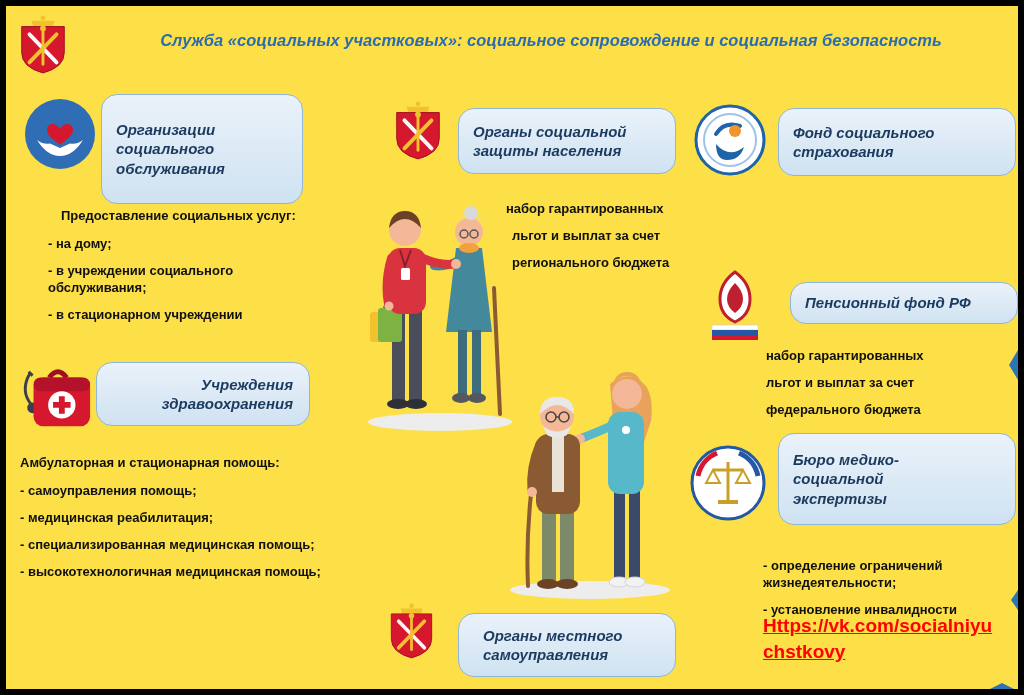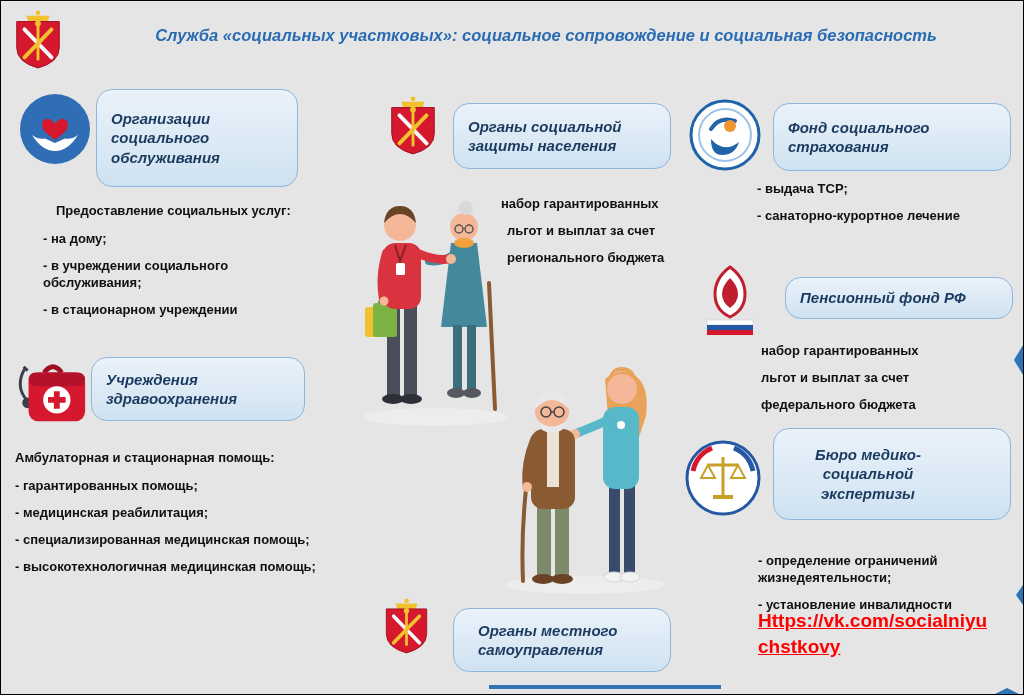--- a/index.html
+++ b/index.html
@@ -1,19 +1,19 @@
 <!DOCTYPE html>
 <html><head>
 <meta charset="utf-8">
 <style>
   * { margin:0; padding:0; box-sizing:border-box; }
   html,body { background:#fff; }
   .stage {
-    position:relative; width:1024px; height:695px; background:#e5e5e5;
-    border:1px solid #000000; overflow:hidden;
+    position:relative; width:1024px; height:695px; background:#fde047;
+    border:6px solid #000000; overflow:hidden;
     font-family:"Liberation Sans", sans-serif;
   }
   .abs { position:absolute; }
   .title {
     color:#2a6cb3; font-weight:bold; font-style:italic;
     font-size:16.5px; text-align:center; line-height:1.25;
   }
   .box {
     position:absolute;
     background:linear-gradient(180deg,#eaf2fa 0%, #cfe2f1 100%);
@@ -53,21 +53,21 @@
   </div>
   <div class="abs title" style="left:95px;top:24px;width:900px;">Служба «социальных участковых»: социальное сопровождение и социальная безопасность</div>
 
   <div class="abs" style="left:18px;top:92px;">
     <svg viewBox="0 0 72 72" width="72" height="72">
       <circle cx="36" cy="36" r="35" fill="#2f6db5"></circle>
       <path d="M36 31 c-3.5-7 -13-6.5 -13 1 c0 6.5 8.5 10.5 13 15 c4.5-4.5 13-8.5 13-15 c0-7.5 -9.5-8 -13-1 z" fill="#d6182e"></path>
       <path d="M13 42 q10 16 23 16 q13 0 23 -16 q-7 5 -13 3.5 l-10 4.5 l-10 -4.5 q-6 1.5 -13 -3.5 z" fill="#ffffff"></path>
     </svg>
   </div>
-  <div class="box" style="left:95px;top:88px;width:202px;height:98px;">
+  <div class="box" style="left:95px;top:88px;width:202px;height:110px;">
     <span style="max-width:165px;">Организации социального обслуживания</span>
   </div>
   <div class="abs bt" style="left:42px;top:202px;width:282px;">
     <div class="lead indent">Предоставление социальных услуг:</div>
     <div class="item" style="max-width:230px;">- на дому;</div>
     <div class="item" style="max-width:230px;">- в учреждении социального обслуживания;</div>
     <div class="item" style="max-width:230px;">- в стационарном учреждении</div>
   </div>
 
   <div class="abs" style="left:8px;top:356px;">
@@ -76,25 +76,25 @@
       <circle cx="19" cy="47" r="5.5" fill="#3a3f4a"></circle>
       <path d="M15 10 l4 4" stroke="#3a3f4a" stroke-width="3"></path>
       <path d="M36 16 q9 -12 18 0" stroke="#9e0f20" stroke-width="5" fill="none"></path>
       <rect x="20" y="16" width="58" height="50" rx="10" fill="#d6182e"></rect>
       <rect x="20" y="16" width="58" height="14" rx="7" fill="#b3122a"></rect>
       <circle cx="49" cy="44" r="14" fill="#ffffff"></circle>
       <path d="M46 35 h6 v6 h6 v6 h-6 v6 h-6 v-6 h-6 v-6 h6 z" fill="#d6182e"></path>
     </svg>
   </div>
   <div class="box" style="left:90px;top:356px;width:214px;height:64px;">
-    <span style="max-width:182px;">Учреждения здравоохранения</span>
+    <span style="max-width:182px;text-align:right;">Учреждения здравоохранения</span>
   </div>
   <div class="abs bt" style="left:14px;top:449px;width:335px;">
     <div class="lead">Амбулаторная и стационарная помощь:</div>
-    <div class="item">- гарантированных помощь;</div>
+    <div class="item">- самоуправления помощь;</div>
     <div class="item">- медицинская реабилитация;</div>
     <div class="item">- специализированная медицинская помощь;</div>
     <div class="item">- высокотехнологичная медицинская помощь;</div>
   </div>
 
   <div class="abs" style="left:383px;top:92px;">
     <svg viewBox="0 0 60 64" width="58" height="62">
       <path d="M18 9 h24 l-2 6 h-20 z" fill="#f2c12e"></path>
       <circle cx="30" cy="6" r="2.5" fill="#f2c12e"></circle>
       <path d="M8 15 h44 v27 q0 15 -22 21 q-22 -6 -22 -21 z" fill="#d6182e" stroke="#9e0f20" stroke-width="1"></path>
@@ -201,24 +201,20 @@
       <circle cx="36" cy="36" r="34" fill="#ffffff" stroke="#1f63a8" stroke-width="3"></circle>
       <circle cx="36" cy="36" r="26" fill="none" stroke="#9cc3e5" stroke-width="2"></circle>
       <path d="M22 30 q8 -13 24 -8" stroke="#1f63a8" stroke-width="4" fill="none" stroke-linecap="round"></path>
       <circle cx="41" cy="27" r="6" fill="#f2952e"></circle>
       <path d="M22 40 q13 15 28 3 q-4 13 -17 13 q-11 0 -11 -16 z" fill="#1f63a8"></path>
     </svg>
   </div>
   <div class="box" style="left:772px;top:102px;width:238px;height:68px;">
     <span style="max-width:200px;">Фонд социального страхования</span>
   </div>
-  <div class="abs bt" style="left:756px;top:180px;width:260px;">
-    <div class="item">- выдача ТСР;</div>
-    <div class="item">- санаторно-курортное лечение</div>
-  </div>
 
   <div class="abs" style="left:700px;top:262px;">
     <svg viewBox="0 0 58 74" width="58" height="74">
       <path d="M29 4 q15 11 15 27 q0 16 -15 23 q-15 -7 -15 -23 q0 -16 15 -27 z" fill="#ffffff" stroke="#c01f2f" stroke-width="3"></path>
       <path d="M29 15 q8 8 8 16 t-8 14 q-8 -6 -8 -14 t8 -16 z" fill="#c01f2f"></path>
       <rect x="6" y="57" width="46" height="5" fill="#ffffff" stroke="#c9c9c9" stroke-width="0.6"></rect>
       <rect x="6" y="62" width="46" height="5" fill="#2457a4"></rect>
       <rect x="6" y="67" width="46" height="5" fill="#d6182e"></rect>
     </svg>
   </div>
@@ -236,21 +232,21 @@
       <circle cx="39" cy="39" r="36" fill="#ffffff" stroke="#2457a4" stroke-width="3"></circle>
       <path d="M9 32 a32 32 0 0 1 19 -23" stroke="#d6182e" stroke-width="5" fill="none"></path>
       <path d="M50 9 a32 32 0 0 1 19 23" stroke="#2457a4" stroke-width="5" fill="none"></path>
       <path d="M39 18 v40" stroke="#c8a028" stroke-width="3"></path>
       <path d="M24 26 h30" stroke="#c8a028" stroke-width="3"></path>
       <path d="M24 26 l-7 13 h14 z" fill="none" stroke="#c8a028" stroke-width="2"></path>
       <path d="M54 26 l-7 13 h14 z" fill="none" stroke="#c8a028" stroke-width="2"></path>
       <path d="M29 58 h20" stroke="#c8a028" stroke-width="4"></path>
     </svg>
   </div>
-  <div class="box" style="left:772px;top:427px;width:238px;height:92px;text-align:center;">
+  <div class="box" style="left:772px;top:427px;width:238px;height:92px;">
     <span style="max-width:160px;">Бюро медико-социальной экспертизы</span>
   </div>
   <div class="abs bt" style="left:757px;top:524px;width:258px;margin-top:28px;">
     <div class="item">- определение ограничений жизнедеятельности;</div>
     <div class="item">- установление инвалидности</div>
   </div>
 
   <div class="abs vk" style="left:757px;top:607px;width:260px;">
     <span>Https://vk.com/socialniyu</span>
     <span>chstkovy</span>

